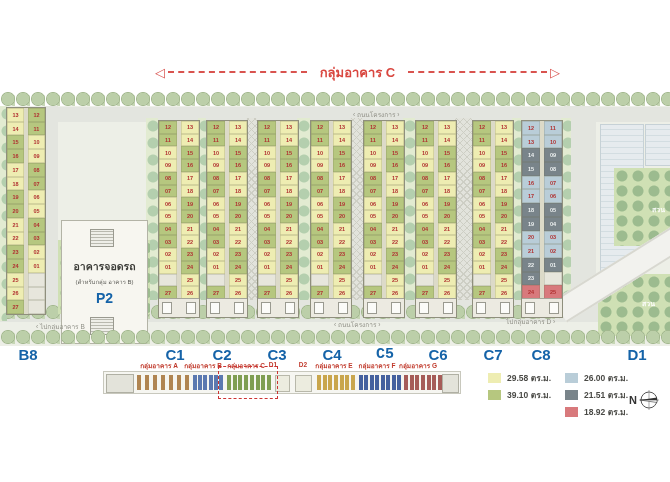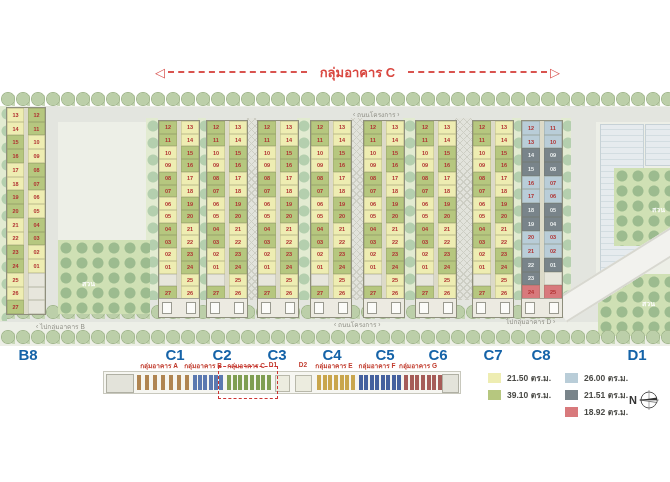--- a/index.html
+++ b/index.html
@@ -133,20 +133,27 @@
 
     <div class="abs lawn treesq" style="left:614px;top:62px;width:56px;height:78px;">
       <span class="svn abs" style="left:38px;top:36px;">สวน</span>
     </div>
     <div class="abs lawn treesq" style="left:598px;top:168px;width:72px;height:62px;">
       <span class="svn abs" style="left:44px;top:24px;">สวน</span>
     </div>
 
     <div class="abs diag" style="left:548px;top:150px;width:160px;height:22px;"></div>
 
+    <div id="parking" class="abs">
+      <div class="stairbox" style="left:28px;top:8px;"></div>
+      <span class="t1">อาคารจอดรถ</span>
+      <span class="t2">(สำหรับกลุ่ม อาคาร B)</span>
+      <span class="t3">P2</span>
+      <div class="stairbox" style="left:28px;bottom:8px;"></div>
+    </div>
 
     <div id="plan-buildings">
         <div class="bldg" style="left: 6px; top: 1px; width: 38px; height: 206px;">
           <div class="ucols" style="bottom: 0px;">
             <div class="ucol">
               <div class="ucell" style="background: rgb(238, 237, 178);">13</div>
               <div class="ucell" style="background: rgb(238, 237, 178);">14</div>
               <div class="ucell" style="background: rgb(182, 199, 127);">15</div>
               <div class="ucell" style="background: rgb(182, 199, 127);">16</div>
               <div class="ucell" style="background: rgb(238, 237, 178);">17</div>
@@ -492,21 +499,21 @@
   </div>
 
   <div class="abs treerow" style="left:0;top:329px;width:670px;"></div>
 
   <div id="building-labels">
       <div class="blabel" style="left: 28px;">B8</div>
       <div class="blabel" style="left: 175px;">C1</div>
       <div class="blabel" style="left: 222px;">C2</div>
       <div class="blabel" style="left: 277px;">C3</div>
       <div class="blabel" style="left: 332px;">C4</div>
-      <div class="blabel" style="left: 385px;">C5</div>
+      <div class="blabel" style="left: 385px; font-family: Liberation Mono, monospace;">C5</div>
       <div class="blabel" style="left: 438px;">C6</div>
       <div class="blabel" style="left: 493px;">C7</div>
       <div class="blabel" style="left: 541px;">C8</div>
       <div class="blabel" style="left: 637px;">D1</div>
     </div>
 
   <div id="strip" class="abs">
     <div class="stripend" style="left:2px;width:26px;"></div>
     <div class="stripend" style="left:338px;width:15px;"></div>
     <div id="overview-groups">
@@ -565,21 +572,21 @@
       <div class="glabel" style="left: 303px;">D2</div>
       <div class="glabel" style="left: 334px;">กลุ่มอาคาร E</div>
       <div class="glabel" style="left: 377px;">กลุ่มอาคาร F</div>
       <div class="glabel" style="left: 418px;">กลุ่มอาคาร G</div>
     </div>
   <div id="strip-hl" class="abs"></div>
 
   <div id="legend-items">
       <div class="lg-item" style="left: 488px; top: 371px;">
         <div class="lg-sw" style="background: rgb(238, 237, 178);"></div>
-        <div class="lg-tx">21.50 ตร.ม.</div>
+        <div class="lg-tx">29.58 ตร.ม.</div>
       </div>
       <div class="lg-item" style="left: 488px; top: 388px;">
         <div class="lg-sw" style="background: rgb(182, 199, 127);"></div>
         <div class="lg-tx">39.10 ตร.ม.</div>
       </div>
       <div class="lg-item" style="left: 565px; top: 371px;">
         <div class="lg-sw" style="background: rgb(185, 205, 216);"></div>
         <div class="lg-tx">26.00 ตร.ม.</div>
       </div>
       <div class="lg-item" style="left: 565px; top: 388px;">

